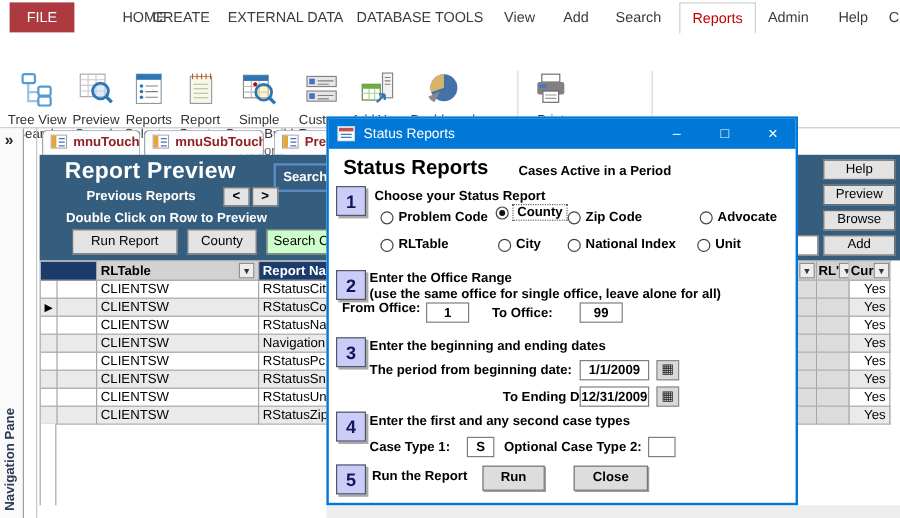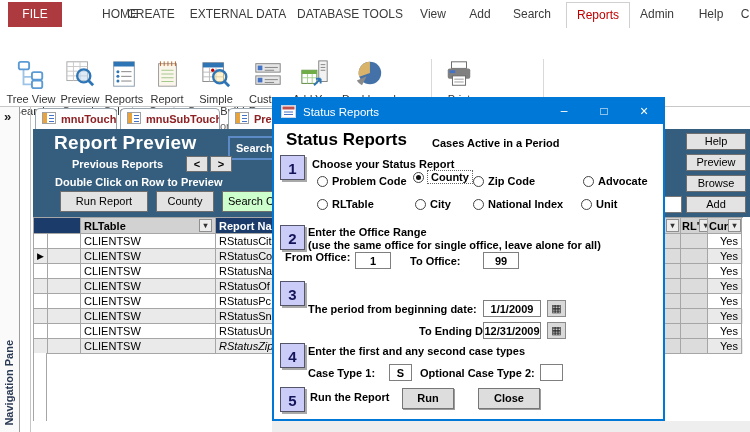--- a/index.html
+++ b/index.html
@@ -258,21 +258,21 @@
     <div class="trow">
       <div class="tc selarrow" style="width:14px;height:15px;"></div>
       <div class="tc" style="width:33px;height:15px;"></div>
       <div class="tc" style="width:135px;height:15px;">CLIENTSW</div>
       <div class="tc" style="width:58px;height:15px;">RStatusNa</div>
     </div>
     <div class="trow" style="background:#EAEAEA;">
       <div class="tc selarrow" style="width:14px;height:15px;"></div>
       <div class="tc" style="width:33px;height:15px;"></div>
       <div class="tc" style="width:135px;height:15px;">CLIENTSW</div>
-      <div class="tc" style="width:58px;height:15px;">RStatusOf</div>
+      <div class="tc" style="width:58px;height:15px;">Navigation</div>
     </div>
     <div class="trow">
       <div class="tc selarrow" style="width:14px;height:15px;"></div>
       <div class="tc" style="width:33px;height:15px;"></div>
       <div class="tc" style="width:135px;height:15px;">CLIENTSW</div>
       <div class="tc" style="width:58px;height:15px;">RStatusPc</div>
     </div>
     <div class="trow" style="background:#EAEAEA;">
       <div class="tc selarrow" style="width:14px;height:15px;"></div>
       <div class="tc" style="width:33px;height:15px;"></div>
@@ -282,21 +282,21 @@
     <div class="trow">
       <div class="tc selarrow" style="width:14px;height:15px;"></div>
       <div class="tc" style="width:33px;height:15px;"></div>
       <div class="tc" style="width:135px;height:15px;">CLIENTSW</div>
       <div class="tc" style="width:58px;height:15px;">RStatusUn</div>
     </div>
     <div class="trow" style="background:#EAEAEA;">
       <div class="tc selarrow" style="width:14px;height:15px;"></div>
       <div class="tc" style="width:33px;height:15px;"></div>
       <div class="tc" style="width:135px;height:15px;">CLIENTSW</div>
-      <div class="tc" style="width:58px;height:15px;font-style:italic;">RStatusZip</div>
+      <div class="tc" style="width:58px;height:15px;">RStatusZip</div>
     </div>
   </div>
 
   <div class="abs" style="left:33px;top:353px;width:14px;height:68px;background:#fff;border-left:1px solid #A6A6A6;border-right:1px solid #A6A6A6;box-sizing:border-box;"></div>
 
   <div class="abs" style="left:665px;top:217px;width:78px;overflow:hidden;border-top:1px solid #A6A6A6;box-sizing:border-box;">
     <div class="trow">
       <div class="tc thc" style="width:16px;height:16px;justify-content:flex-end;padding:0 1px;">
           <span class="hdr-chev">▾</span>
         </div>
@@ -408,20 +408,21 @@
 
     <div class="stepnum" style="left:6px;top:126px;">2</div>
     <div class="dlbl" style="left:34px;top:127px;">Enter the Office Range</div>
     <div class="dlbl" style="left:34px;top:140px;">(use the same office for single office, leave alone for all)</div>
     <div class="dlbl" style="left:11px;top:152px;">From Office:</div>
     <input class="dinput" style="left: 81px; top: 153px; width: 36px;" value="1">
     <div class="dlbl" style="left:136px;top:156px;">To Office:</div>
     <input class="dinput" style="left: 209px; top: 153px; width: 36px;" value="99">
 
     <div class="stepnum" style="left:6px;top:182px;">3</div>
+    <div class="dlbl" style="left:34px;top:184px;">Enter the beginning and ending dates</div>
     <div class="dlbl" style="left:34px;top:204px;">The period from beginning date:</div>
     <input class="dinput" style="left: 209px; top: 201px; width: 58px;" value="1/1/2009">
     <div class="calbtn" style="left:273px;top:201px;">▦</div>
     <div class="dlbl" style="left:145px;top:226px;">To Ending Date:</div>
     <input class="dinput" style="left: 209px; top: 223px; width: 58px;" value="12/31/2009">
     <div class="calbtn" style="left:273px;top:223px;">▦</div>
 
     <div class="stepnum" style="left:6px;top:244px;">4</div>
     <div class="dlbl" style="left:34px;top:246px;">Enter the first and any second case types</div>
     <div class="dlbl" style="left:34px;top:268px;">Case Type 1:</div>

